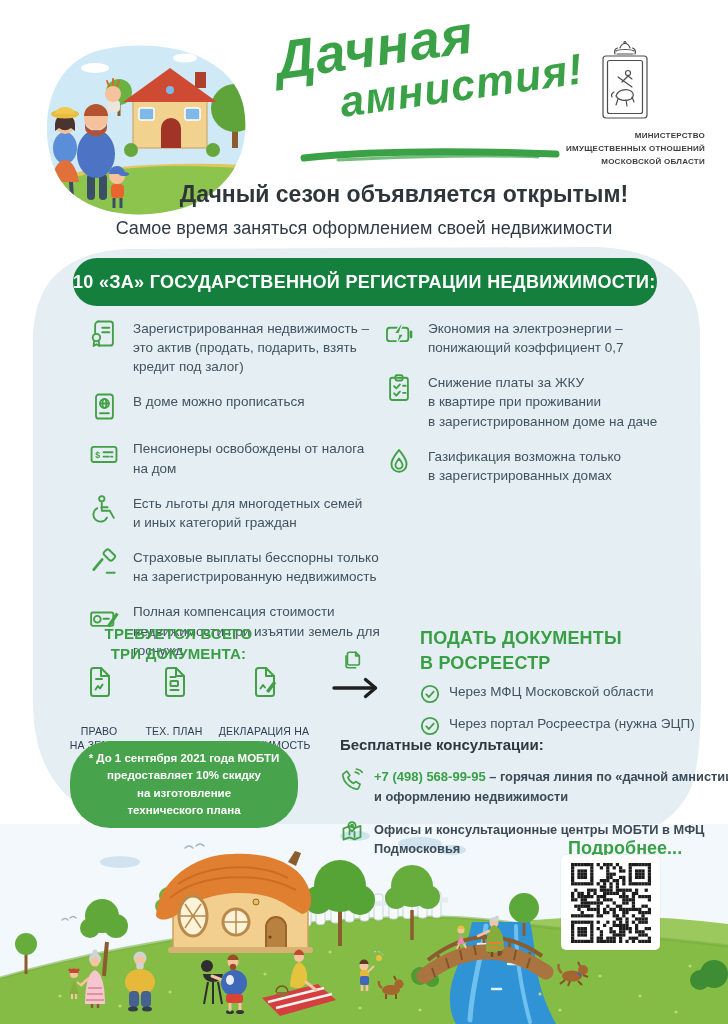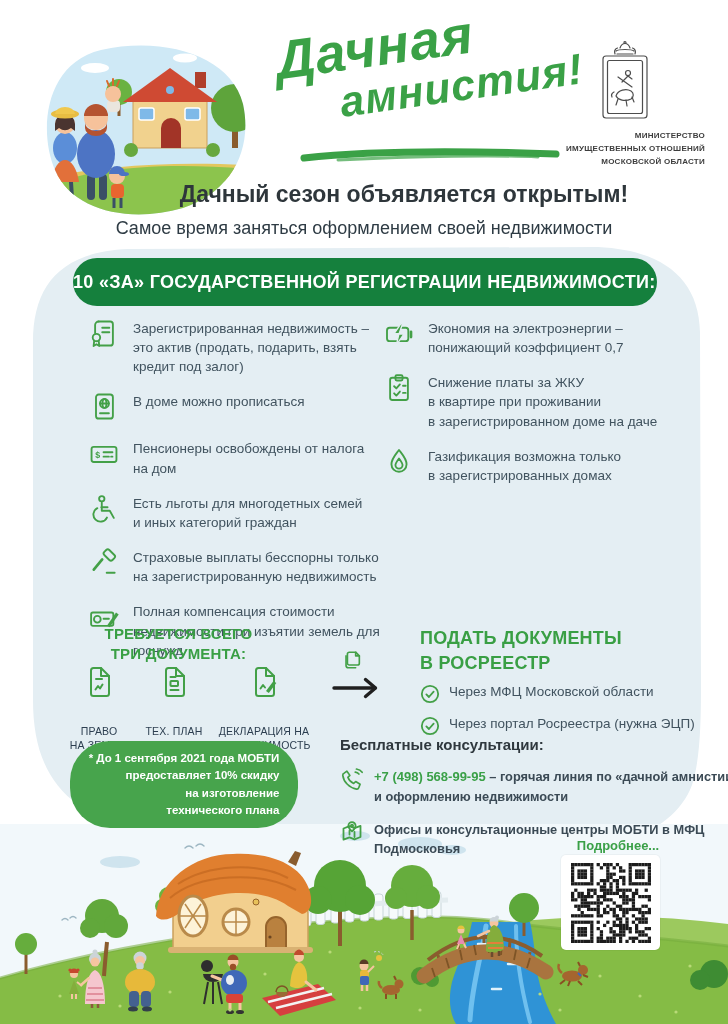--- a/index.html
+++ b/index.html
@@ -46,33 +46,33 @@
   
   #submit{left:420px;top:626px;width:290px;}
   .submit-h{font-size:18px;font-weight:800;color:#399f44;line-height:1.4;letter-spacing:.2px;white-space:pre-line;}
   .opt{display:flex;gap:9px;align-items:flex-start;margin-top:8px;}
   .opt:first-of-type{margin-top:10px;}
   .opt-text{font-size:13.5px;font-weight:500;color:#41535f;white-space:nowrap;}
 
   
   #note{left:70px;top:741px;width:228px;min-height:72px;background:#47a44c;border-radius:40px;
     display:flex;align-items:center;justify-content:center;padding:9px 4px;box-sizing:border-box;}
-  #note div{color:#fff;font-size:11.5px;font-weight:700;text-align:right;line-height:1.5;white-space:pre-line;}
+  #note div{color:#fff;font-size:11.5px;font-weight:700;text-align:center;line-height:1.5;white-space:pre-line;}
 
   
   #consult{left:340px;top:736px;width:380px;}
   .consult-h{font-size:15px;font-weight:800;color:#2f383e;}
   .crow{display:flex;gap:10px;align-items:flex-start;margin-top:14px;}
   .crow-icon{flex:0 0 24px;height:24px;}
   .ctext{font-size:12.8px;font-weight:700;color:#3b4a55;line-height:1.5;}
   .phone-line1{white-space:nowrap;}
   .phone-num{color:#3aa047;font-weight:800;font-size:13px;}
   .offices{white-space:pre-line;}
 
-  #more-label{left:568px;top:838px;width:100px;text-align:center;color:#3aa047;font-size:13px;font-weight:700;}
+  #more-label{left:568px;top:838px;width:100px;text-align:center;color:#3aa047;font-size:18px;font-weight:700;}
   #qr-card{left:561px;top:855px;width:99px;height:95px;background:#fff;border-radius:5px;
     display:flex;align-items:center;justify-content:center;box-shadow:0 0 0 1px rgba(0,0,0,0.03);}
 
   #bottom-illo{left:0;top:824px;}
   #blob-bg{left:0;top:0;}
 </style>
 </head>
 <body>
 
 <div id="poster">

